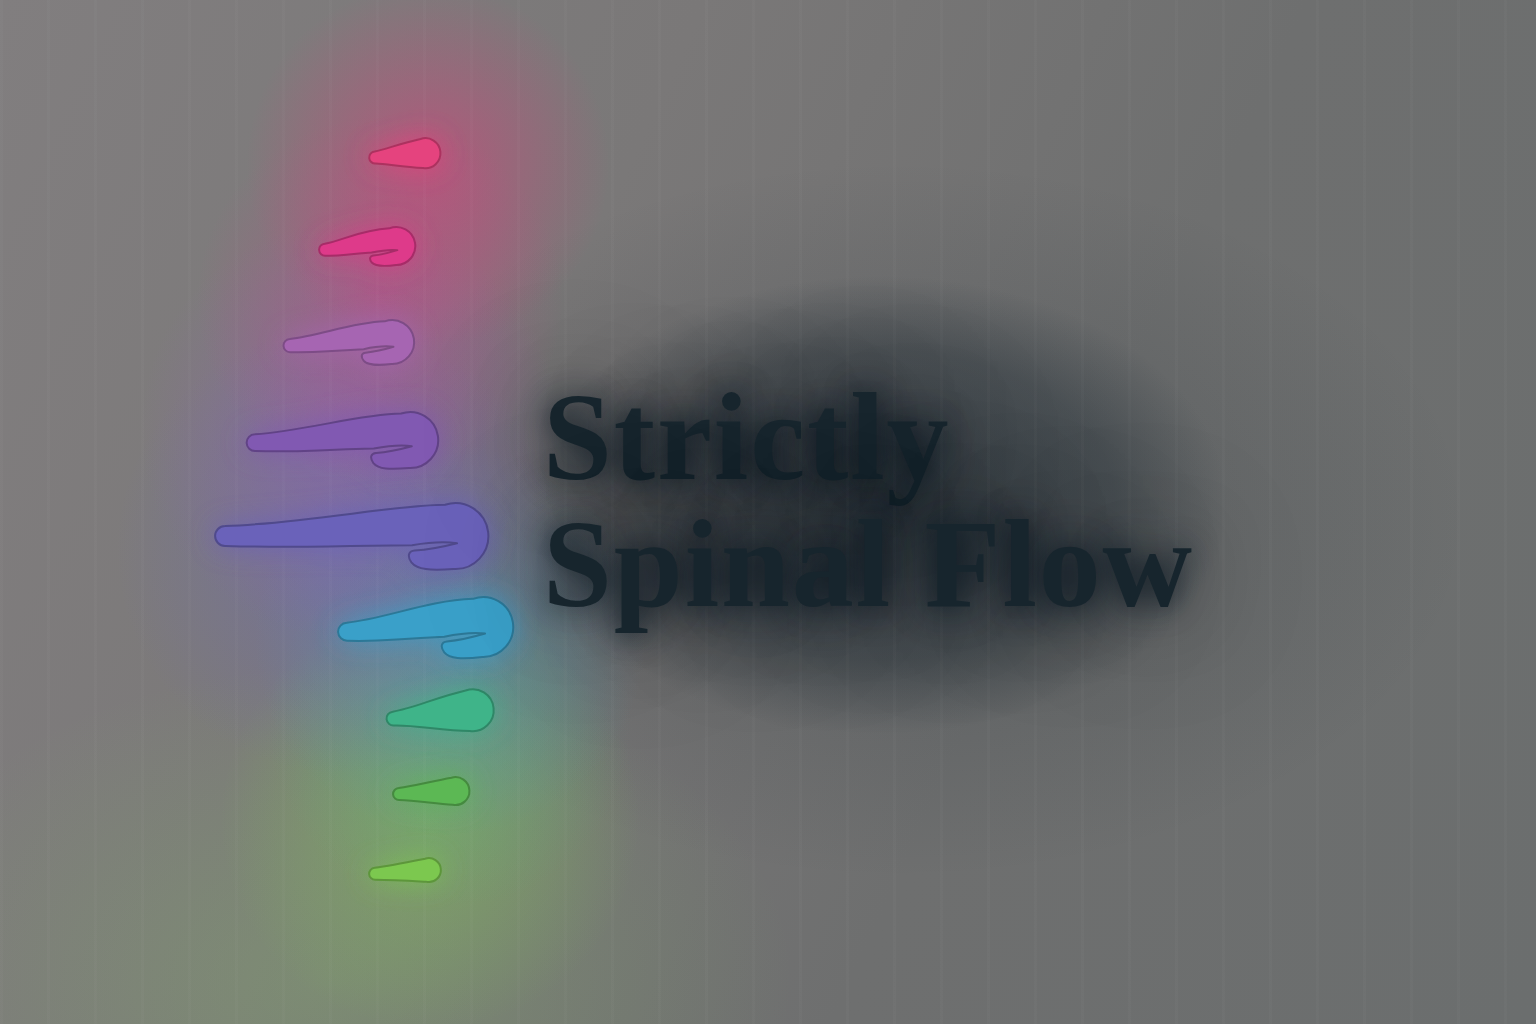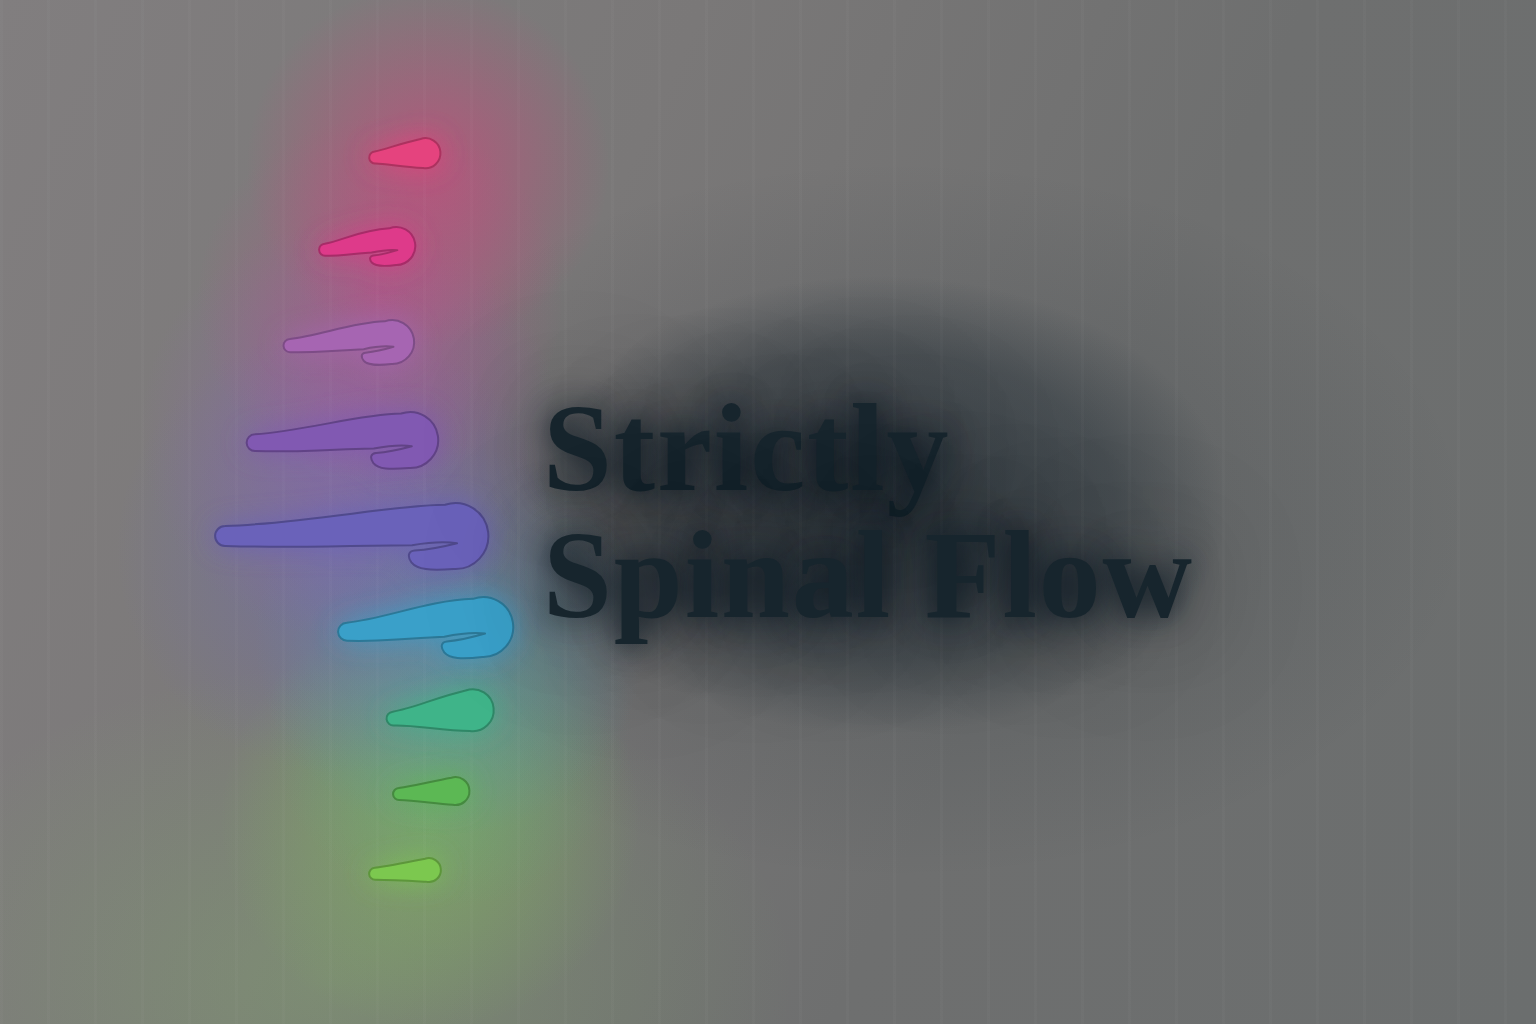--- a/index.html
+++ b/index.html
@@ -16,21 +16,21 @@
       radial-gradient(circle 280px at 450px 640px, rgba(70,155,210,0.35) 0%, rgba(70,155,210,0) 70%),
       radial-gradient(circle 260px at 450px 725px, rgba(75,180,140,0.32) 0%, rgba(75,180,140,0) 70%),
       radial-gradient(circle 300px at 430px 820px, rgba(130,205,85,0.45) 0%, rgba(130,205,85,0) 70%),
       radial-gradient(ellipse 620px 420px at 330px 980px, rgba(135,195,105,0.28) 0%, rgba(135,195,105,0) 75%),
       radial-gradient(ellipse 470px 310px at 880px 505px, rgba(14,28,38,0.52) 0%, rgba(14,28,38,0.30) 50%, rgba(14,28,38,0) 74%),
       radial-gradient(ellipse 760px 480px at 900px 520px, rgba(14,28,38,0.22) 0%, rgba(14,28,38,0) 75%),
       linear-gradient(115deg, #817e7f 0%, #7a7878 35%, #6e6f6f 65%, #6b6e6e 100%);
   }
   .spine-svg{position:absolute;left:0;top:0;}
   .brand-title{
-    position:absolute;left:543px;top:385px;
+    position:absolute;left:543px;top:374px;
     font-weight:bold;font-size:124px;line-height:127px;
     letter-spacing:0.015em;white-space:nowrap;
     text-shadow:0 0 28px rgba(8,20,30,0.85), 0 0 70px rgba(8,20,30,0.55), 0 0 140px rgba(8,20,30,0.4);
   }
 </style>
 </head>
 <body>
 
 <div class="stage">
 

